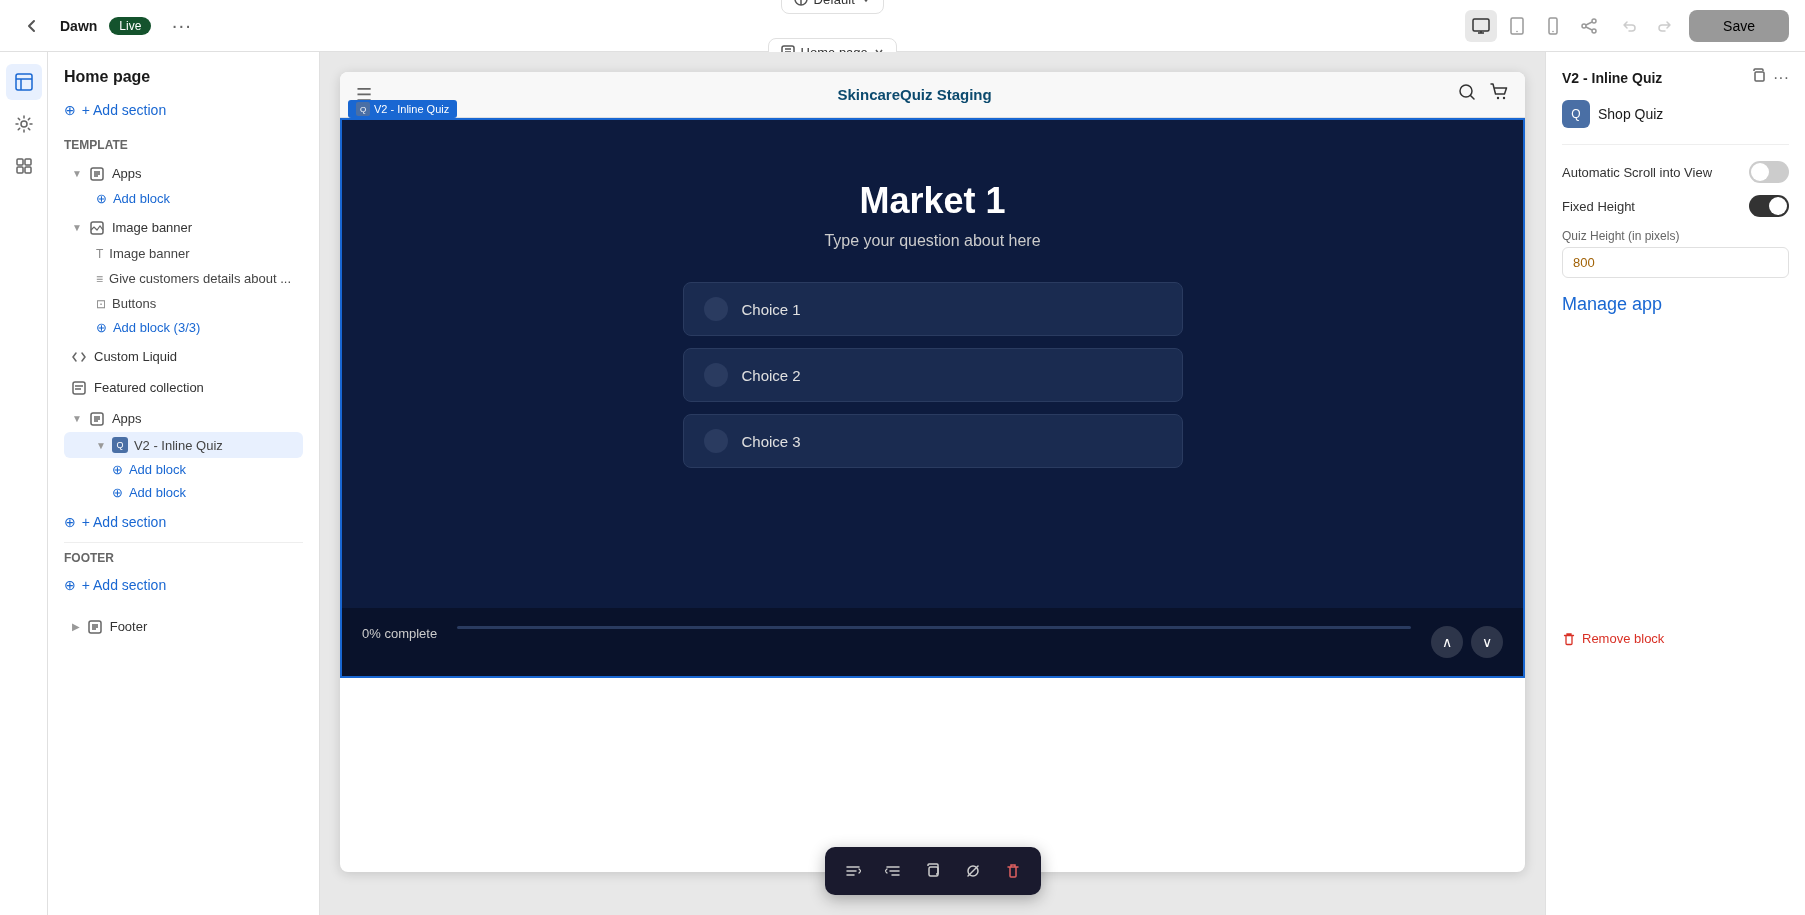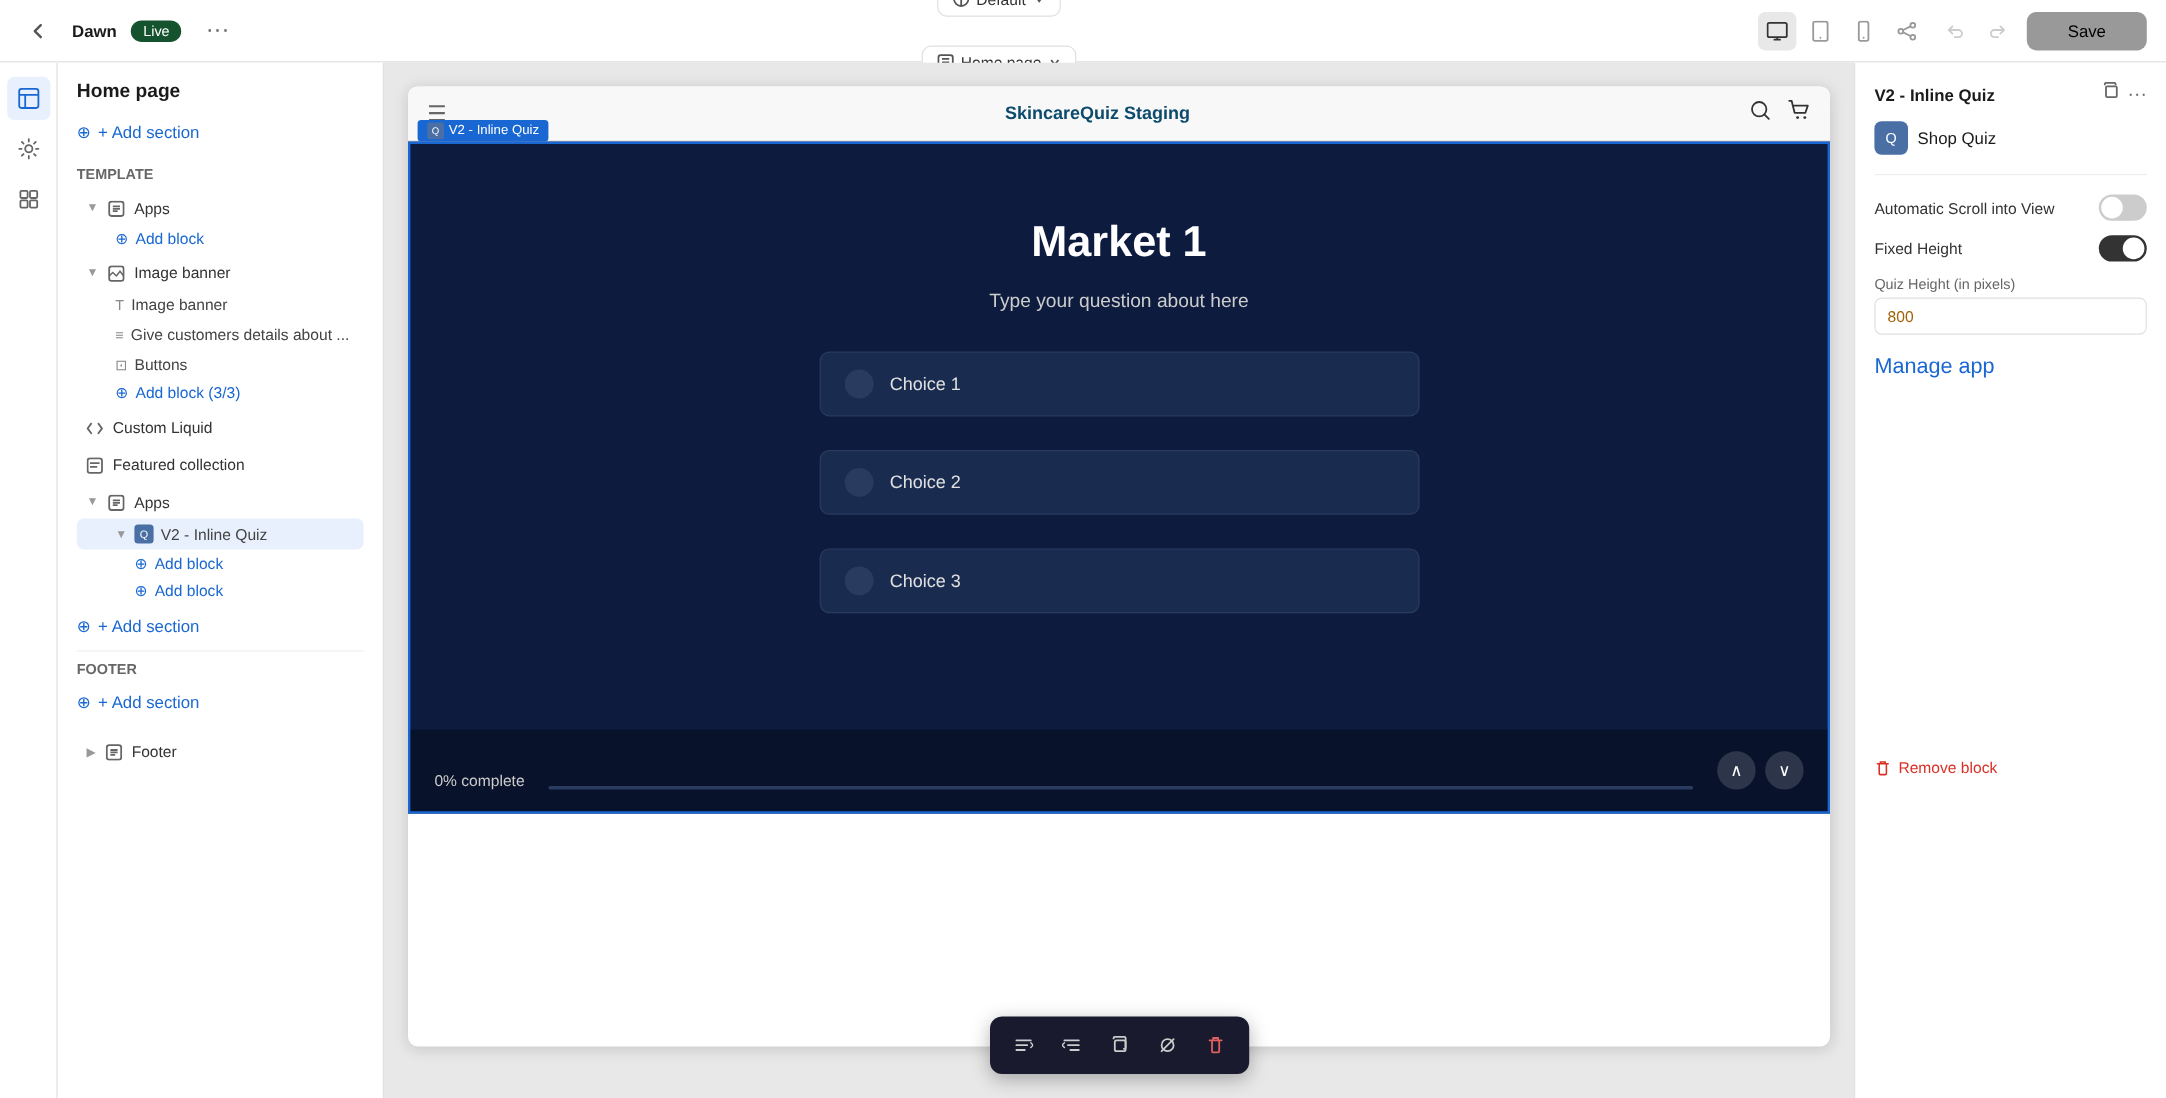--- a/index.html
+++ b/index.html
@@ -47,26 +47,26 @@
     
     .canvas-area { flex: 1; display: flex; flex-direction: column; overflow: hidden; position: relative; background: #e8e8e8; }
     .canvas-scroll { flex: 1; overflow-y: auto; padding: 20px; position: relative; }
     .browser-chrome { background: #fff; border-radius: 8px; overflow: hidden; box-shadow: 0 2px 12px rgba(0,0,0,0.15); min-height: 800px; }
     .browser-header { background: #f8f8f8; border-bottom: 1px solid #e0e0e0; padding: 10px 16px; display: flex; align-items: center; justify-content: space-between; }
     .browser-menu { font-size: 18px; color: #666; cursor: pointer; }
     .browser-store-name { font-size: 15px; font-weight: 700; color: #0c4a6e; }
     .browser-icons { display: flex; gap: 12px; font-size: 18px; color: #333; }
 
     .quiz-section { background: #0d1b3e; padding: 60px 40px 80px; position: relative; min-height: 560px; display: flex; flex-direction: column; align-items: center; }
-    .quiz-title { color: #fff; font-size: 36px; font-weight: 700; margin-bottom: 21px; text-align: center; }
+    .quiz-title { color: #fff; font-size: 36px; font-weight: 700; margin-bottom: 10px; text-align: center; }
     .quiz-subtitle { color: #ccc; font-size: 16px; margin-bottom: 32px; text-align: center; }
-    .choice-option { width: 500px; background: #1a2b50; border-radius: 8px; padding: 14px 20px; margin-bottom: 28px; display: flex; align-items: center; gap: 14px; cursor: pointer; border: 1px solid #2a3b60; }
+    .choice-option { width: 500px; background: #1a2b50; border-radius: 8px; padding: 14px 20px; margin-bottom: 12px; display: flex; align-items: center; gap: 14px; cursor: pointer; border: 1px solid #2a3b60; }
     .choice-radio { width: 24px; height: 24px; border-radius: 50%; background: #2a3b60; flex-shrink: 0; }
     .choice-text { color: #e0e0e0; font-size: 15px; }
-    .quiz-progress { position: absolute; bottom: 0; left: 0; right: 0; background: rgba(0,0,0,0.3); padding: 18px 20px; display: flex; align-items: flex-end; justify-content: space-between; }
+    .quiz-progress { position: absolute; bottom: 0; left: 0; right: 0; background: rgba(0,0,0,0.3); padding: 18px 20px; display: flex; align-items: flex-start; justify-content: space-between; }
     .progress-text { color: #ccc; font-size: 13px; }
     .progress-bar-wrap { flex: 1; height: 3px; background: #2a3b60; margin: 0 20px; border-radius: 2px; }
     .progress-nav { display: flex; gap: 8px; }
     .progress-nav-btn { width: 32px; height: 32px; border-radius: 50%; background: rgba(255,255,255,0.15); border: none; color: #fff; cursor: pointer; display: flex; align-items: center; justify-content: center; font-size: 14px; }
 
     .toolbar-float { position: absolute; bottom: 20px; left: 50%; transform: translateX(-50%); background: #1a1a2e; border-radius: 10px; padding: 8px 12px; display: flex; align-items: center; gap: 8px; box-shadow: 0 4px 16px rgba(0,0,0,0.3); }
     .toolbar-btn { width: 32px; height: 32px; background: none; border: none; cursor: pointer; color: #ccc; display: flex; align-items: center; justify-content: center; border-radius: 6px; font-size: 14px; }
     .toolbar-btn.delete { color: #e06060; }
 
     

